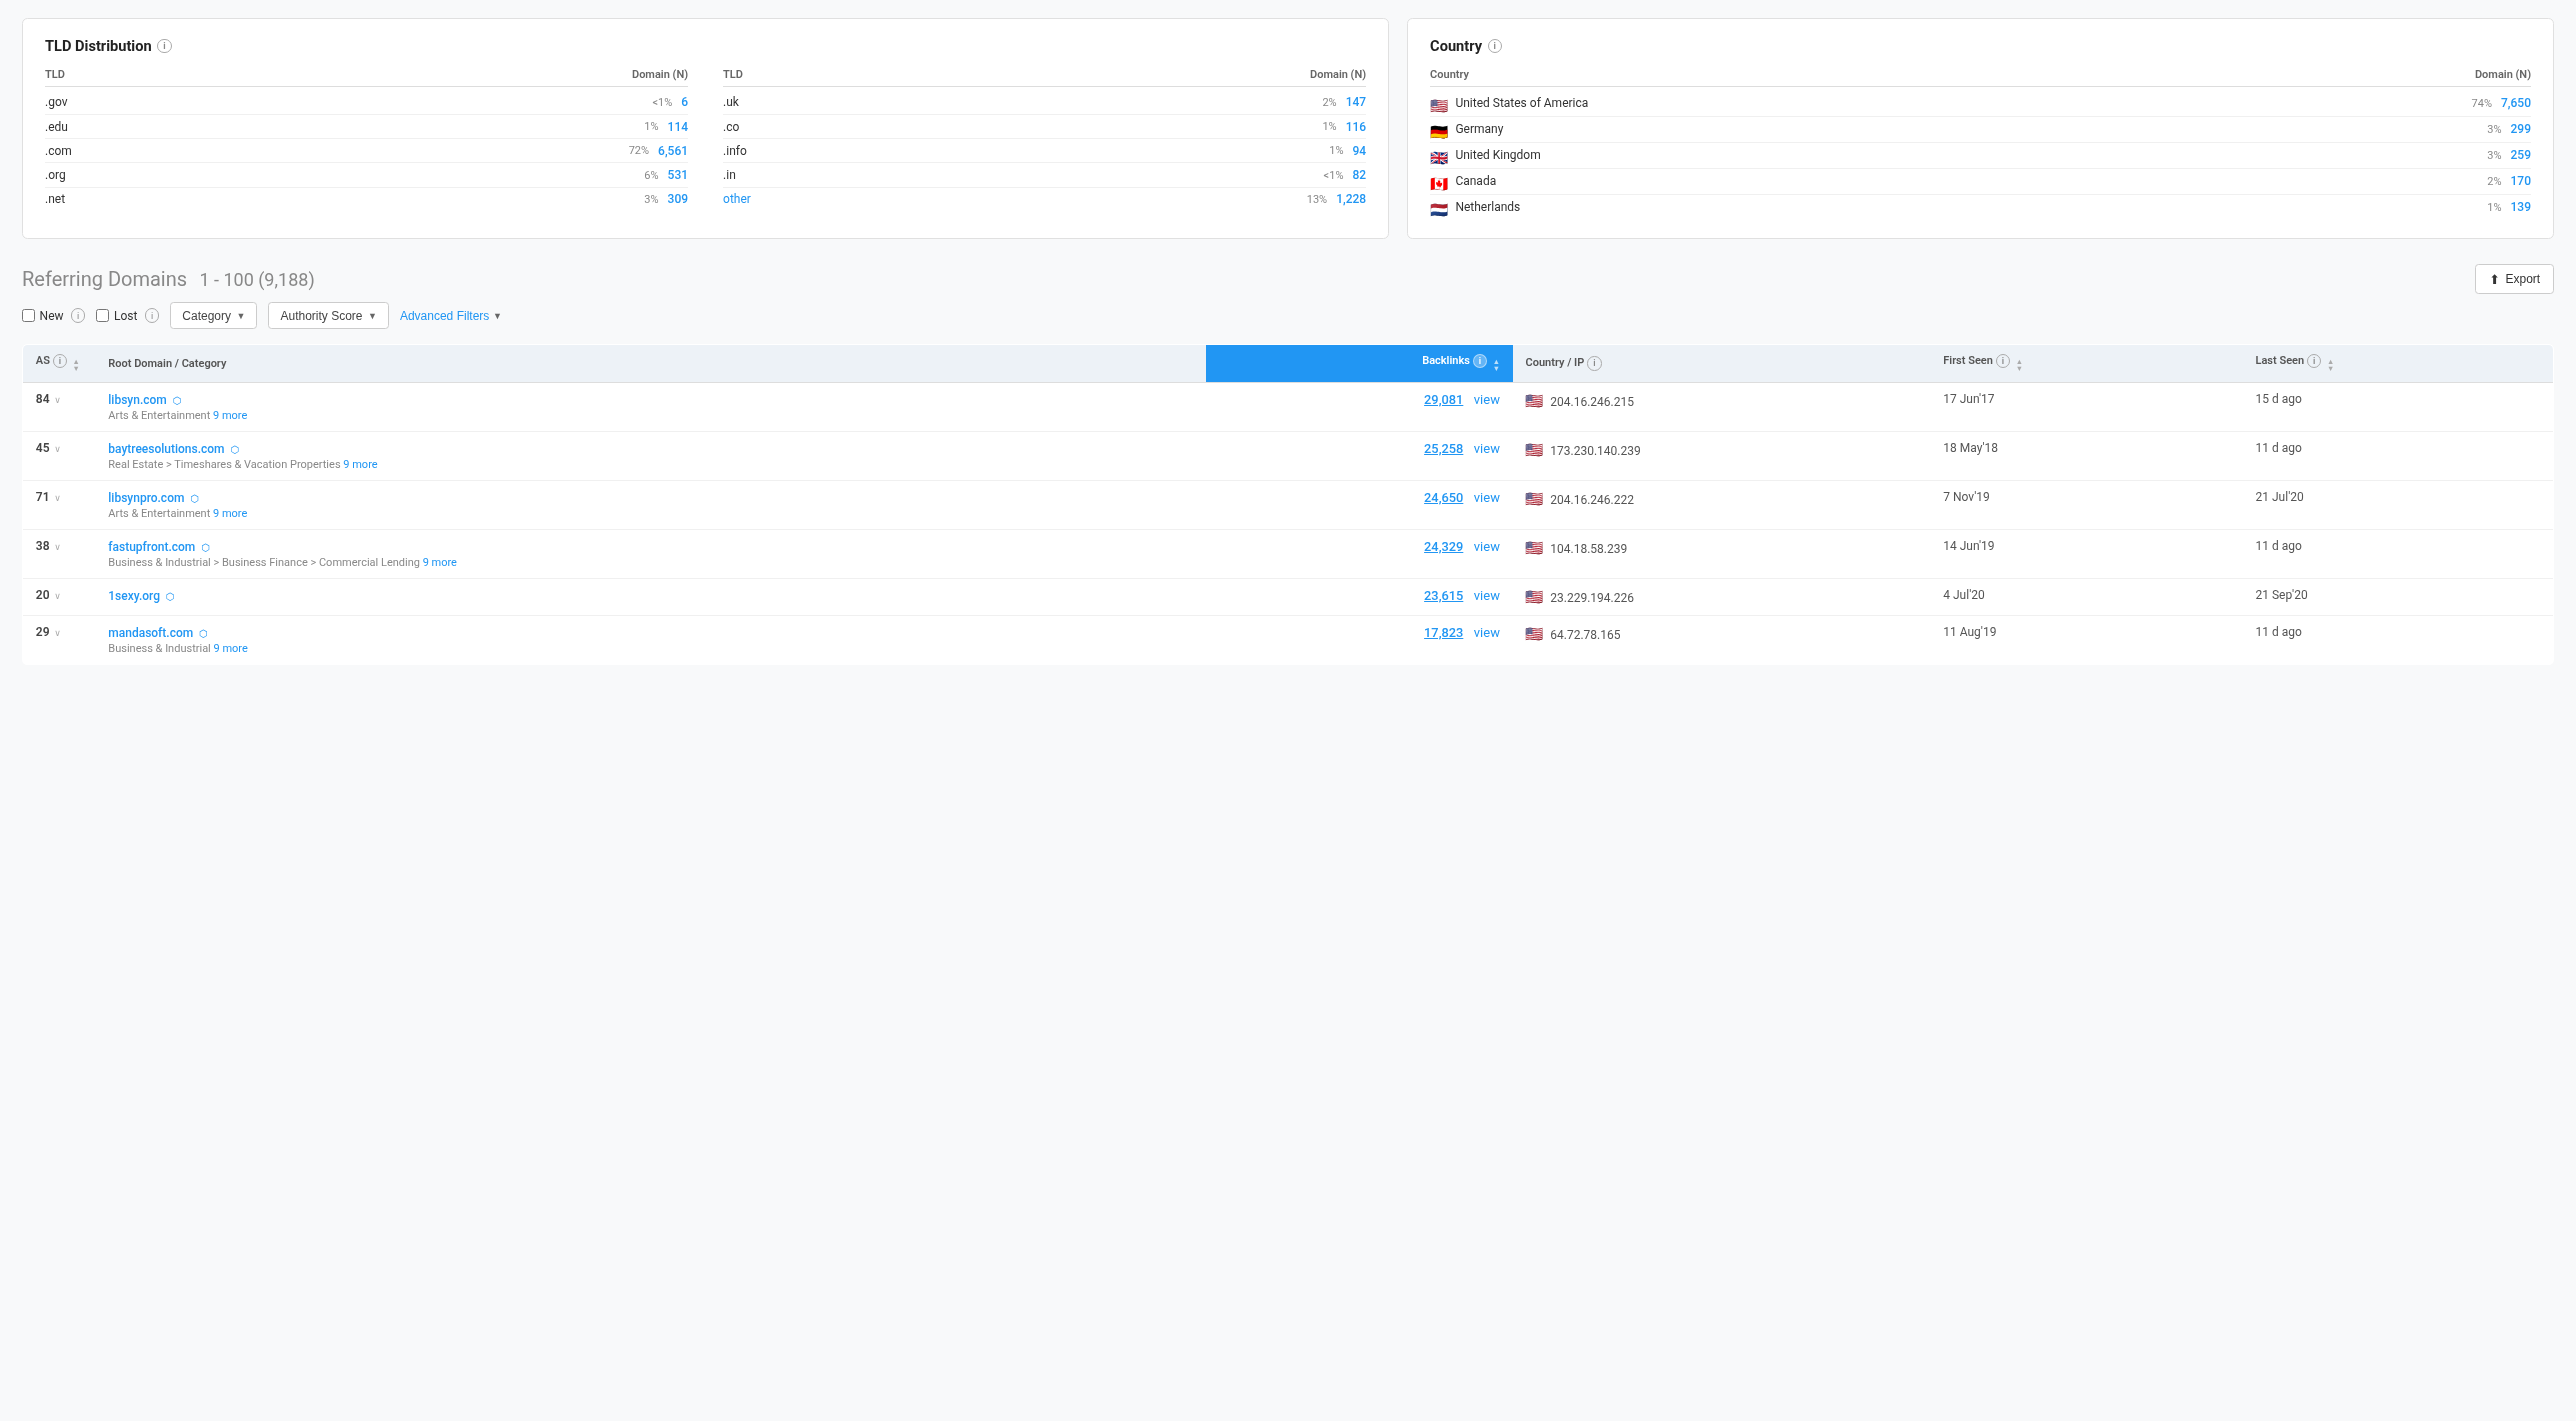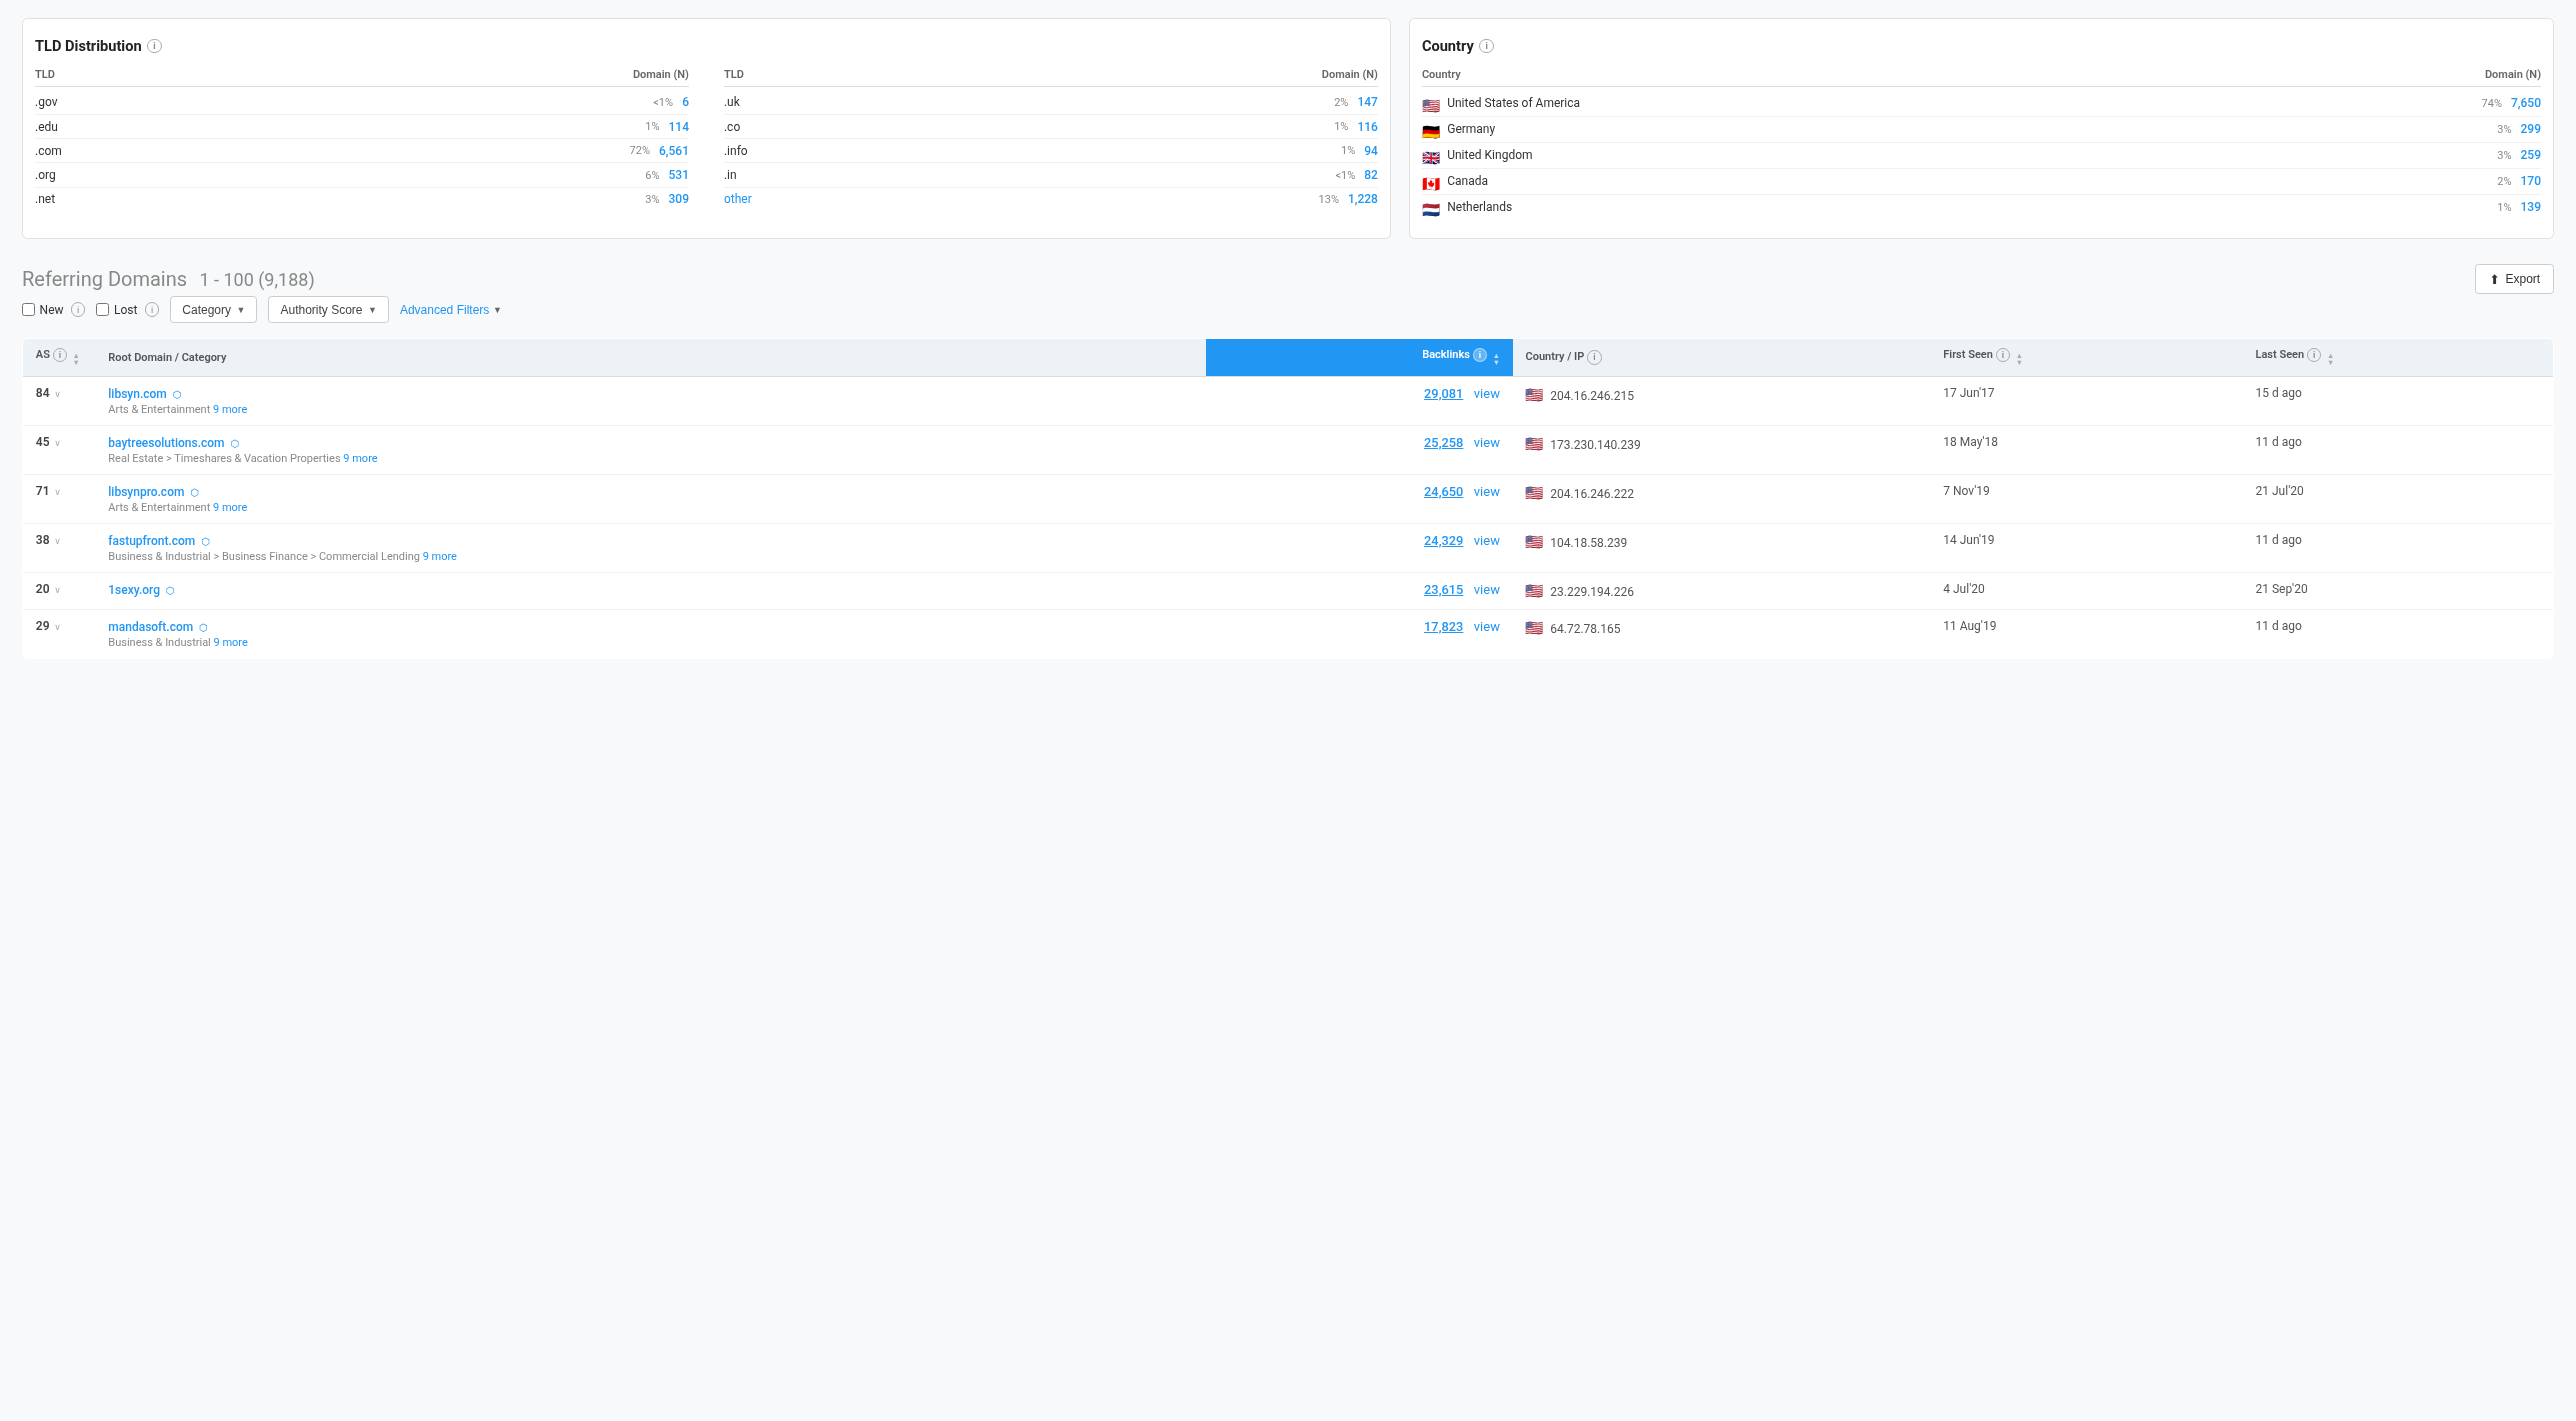--- a/index.html
+++ b/index.html
@@ -2,21 +2,21 @@
 <html style="font-size:14.6px"><head>
   <meta charset="utf-8">
   <style>
     * { box-sizing: border-box; margin: 0; padding: 0; }
     body { font-family: -apple-system, BlinkMacSystemFont, 'Segoe UI', Roboto, sans-serif; background: #f8f9fa; color: #333; font-size: 12.8px; }
     
     .main-container { padding: 18px 22px; }
     
     
     .top-row { display: flex; gap: 18px; margin-bottom: 25.5px; }
-    .card { background: #fff; border: 0.9px solid #e0e0e0; border-radius: 5.5px; padding: 18px 12px; }
+    .card { background: #fff; border: 0.9px solid #e0e0e0; border-radius: 5.5px; padding: 18px 22px; }
     .card-tld { flex: 1.2; }
     .card-country { flex: 1; }
     
     .card-title { font-size: 14.6px; font-weight: 700; color: #222; margin-bottom: 12.8px; display: flex; align-items: center; gap: 5.5px; }
     .info-icon { width: 14.6px; height: 14.6px; border-radius: 50%; border: 0.9px solid #aaa; display: inline-flex; align-items: center; justify-content: center; font-size: 9px; color: #888; cursor: pointer; }
     
     .tld-inner { display: flex; gap: 8px; }
     .tld-col { flex: 1; }
     .tld-col + .tld-col { margin-left: 27px; }
     
@@ -32,21 +32,21 @@
     
     
     .country-table-header { display: flex; justify-content: space-between; padding-bottom: 5.5px; border-bottom: 0.9px solid #ddd; color: #666; font-size: 11px; font-weight: 600; margin-bottom: 3.6px; }
     .country-row { display: flex; justify-content: space-between; align-items: center; padding: 5.5px 0; border-bottom: 0.9px solid #f0f0f0; font-size: 12px; }
     .country-row:last-child { border-bottom: none; }
     .country-left { display: flex; align-items: center; gap: 7.3px; }
     .flag { width: 18px; height: 12.8px; display: inline-block; font-size: 14.6px; }
     .country-right { display: flex; gap: 9px; align-items: center; }
     
     
-    .referring-header { display: flex; align-items: center; justify-content: space-between; margin-bottom: 2px; }
+    .referring-header { display: flex; align-items: center; justify-content: space-between; margin-bottom: 8px; }
     .referring-title { font-size: 20px; font-weight: 800; color: #222; }
     .referring-title span { font-weight: 400; color: #888; }
     
     .export-btn { display: flex; align-items: center; gap: 5.5px; padding: 6.4px 12.8px; border: 0.9px solid #ccc; border-radius: 3.6px; background: #fff; cursor: pointer; font-size: 12px; color: #333; }
     
     
     .filter-row { display: flex; align-items: center; gap: 11px; margin-bottom: 14.6px; flex-wrap: wrap; }
     .checkbox-wrap { display: flex; align-items: center; gap: 4.6px; cursor: pointer; font-size: 12px; }
     .checkbox-wrap input { cursor: pointer; }
     

